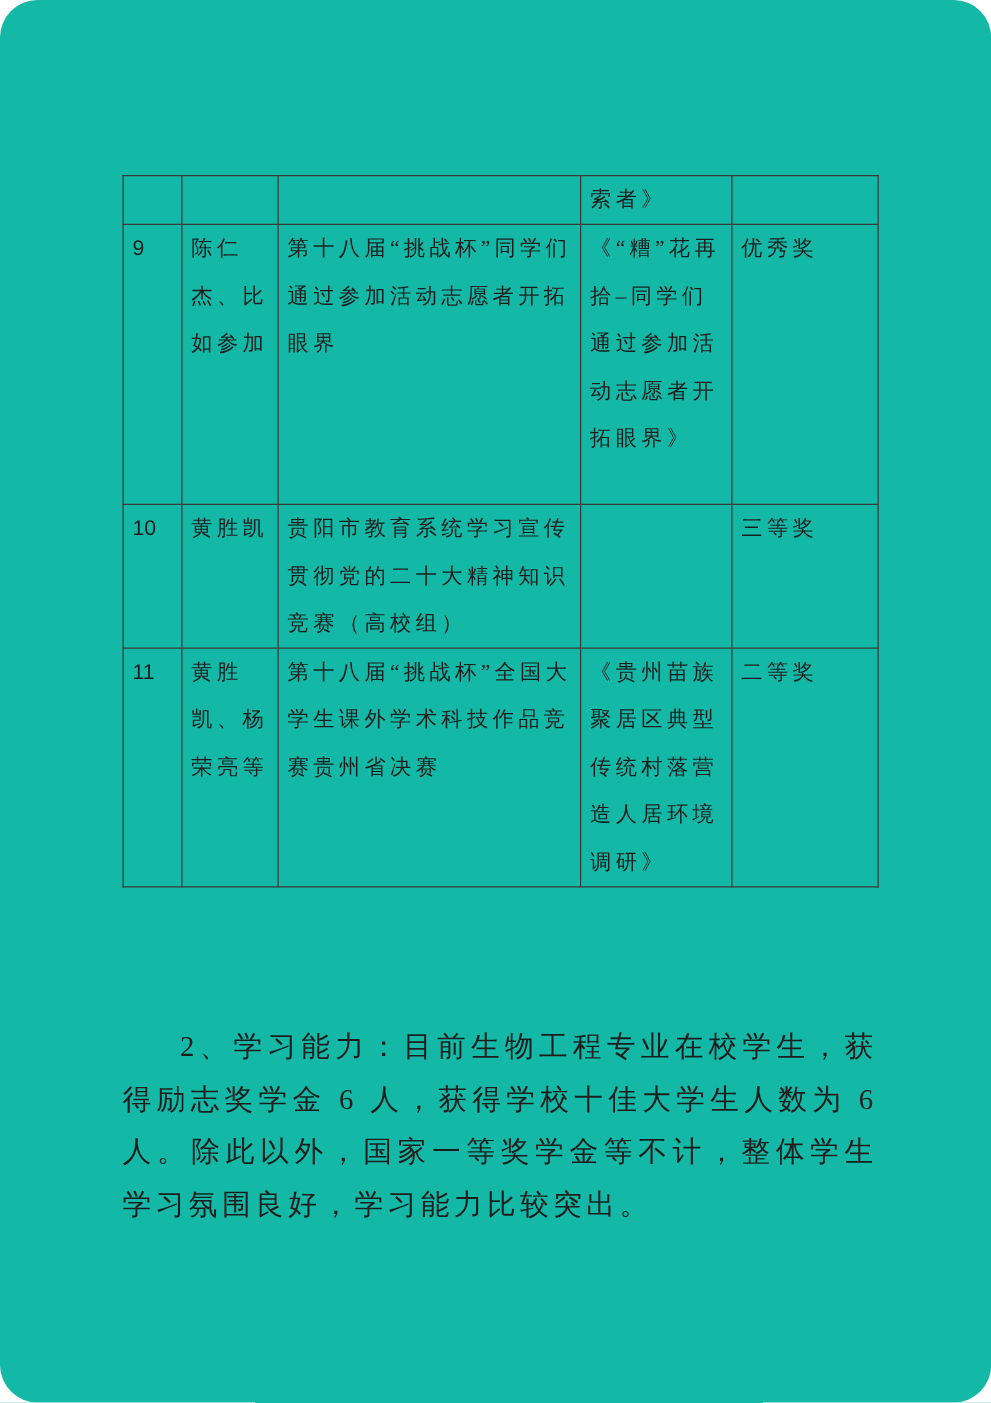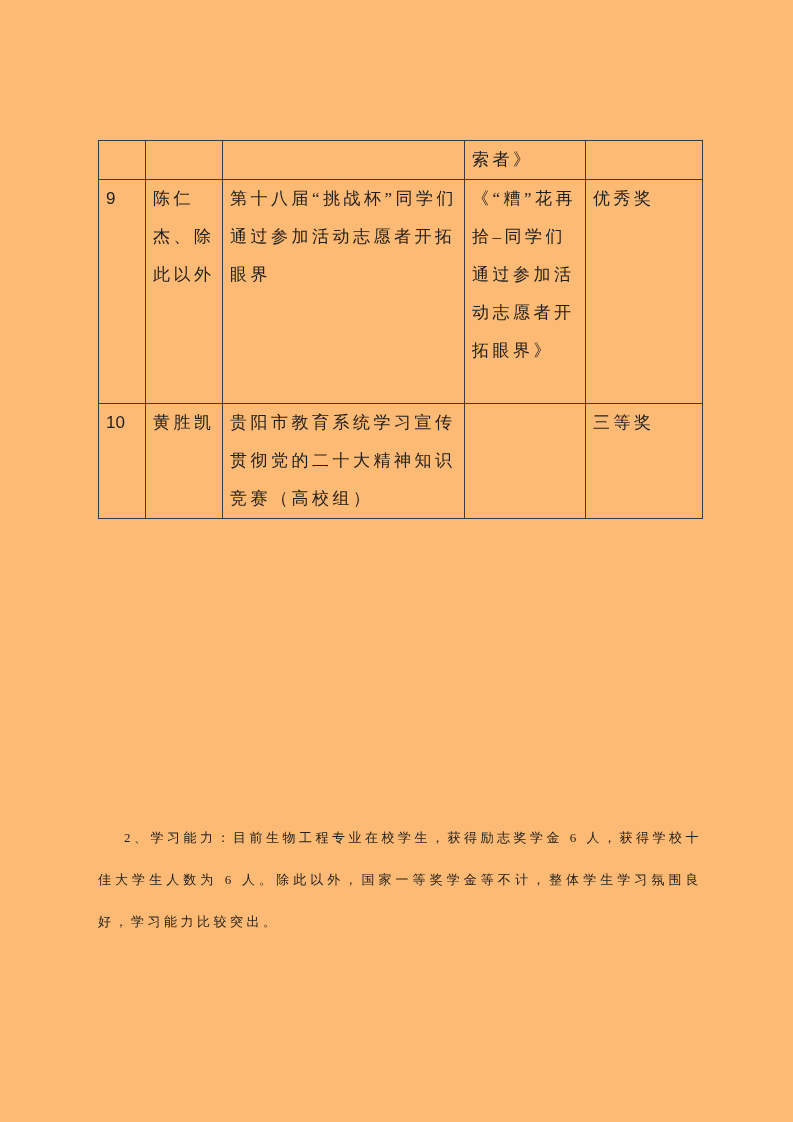--- a/index.html
+++ b/index.html
@@ -4,24 +4,25 @@
 <style>
   html, body {
     margin: 0;
     padding: 0;
     background: #ffffff;
   }
   .page {
     position: relative;
     width: 793px;
     height: 1122px;
-    background: #fdba74;
+    background: #14b8a6;
     overflow: hidden;
     font-family: "Liberation Serif", "DejaVu Serif", serif;
     color: #1d1d1d;
+    border-radius: 30px;
   }
   table.awards {
     position: absolute;
     left: 98px;
     top: 140px;
     width: 604px;
     border-collapse: collapse;
     table-layout: fixed;
   }
   table.awards td {
@@ -42,21 +43,21 @@
   tr.row-b     { height: 115px; }
   tr.row-c     { height: 188px; }
   tr.row-d     { height: 108px; }
   .paras {
     position: absolute;
     left: 98px;
     top: 817px;
     width: 604px;
   }
   .para {
-    font-size: 13px;
+    font-size: 23px;
     line-height: 42px;
     letter-spacing: 3.5px;
     text-align: justify;
     text-indent: 2em;
     margin: 0;
   }
 </style>
 </head>
 <body>
 
@@ -73,32 +74,39 @@
     <tbody>
       <tr class="row-cont">
         <td class="num"></td>
         <td></td>
         <td></td>
         <td>索者》</td>
         <td></td>
       </tr>
       <tr class="row-a">
         <td class="num">9</td>
-        <td>陈仁杰、除此以外</td>
+        <td>陈仁杰、比如参加</td>
         <td>第十八届“挑战杯”同学们通过参加活动志愿者开拓眼界</td>
         <td>《“糟”花再拾–同学们通过参加活动志愿者开拓眼界》</td>
         <td>优秀奖</td>
       </tr>
       <tr class="row-b">
         <td class="num">10</td>
         <td>黄胜凯</td>
         <td>贵阳市教育系统学习宣传贯彻党的二十大精神知识竞赛（高校组）</td>
         <td></td>
         <td>三等奖</td>
       </tr>
+      <tr class="row-c">
+        <td class="num">11</td>
+        <td>黄胜凯、杨荣亮等</td>
+        <td>第十八届“挑战杯”全国大学生课外学术科技作品竞赛贵州省决赛</td>
+        <td>《贵州苗族聚居区典型传统村落营造人居环境调研》</td>
+        <td>二等奖</td>
+      </tr>
     </tbody>
   </table>
 
   <div class="paras">
     <p class="para">2、学习能力：目前生物工程专业在校学生，获得励志奖学金 6 人，获得学校十佳大学生人数为 6 人。除此以外，国家一等奖学金等不计，整体学生学习氛围良好，学习能力比较突出。</p>
   </div>
 
 </div>
 
 </body></html>

